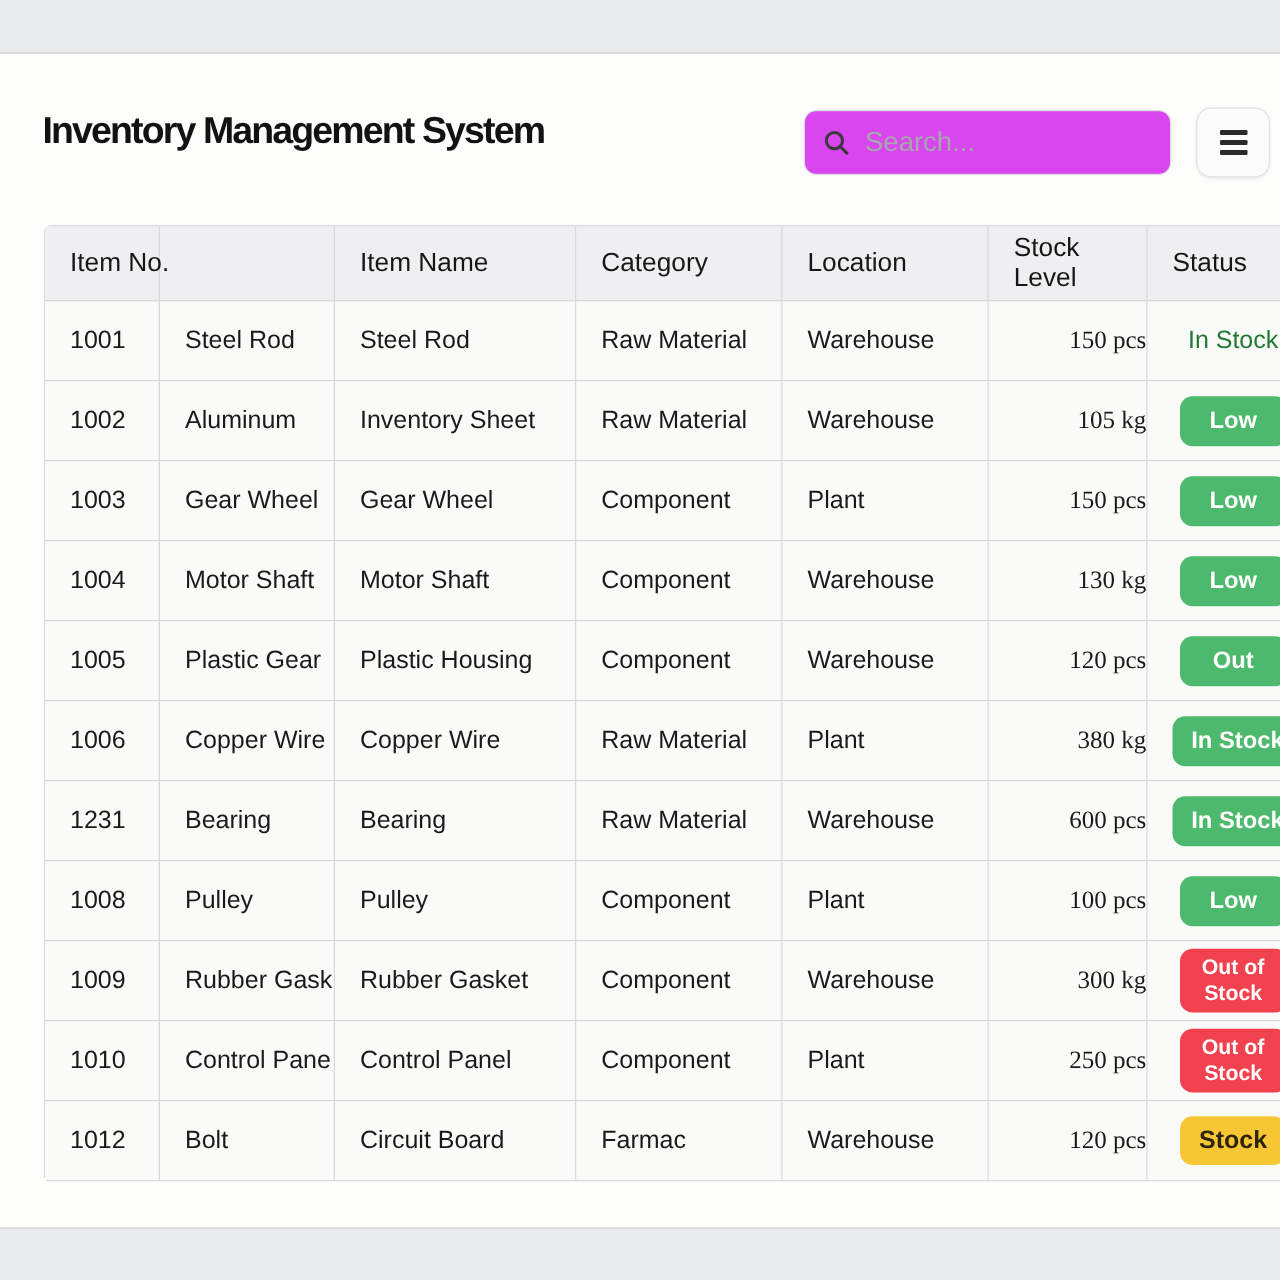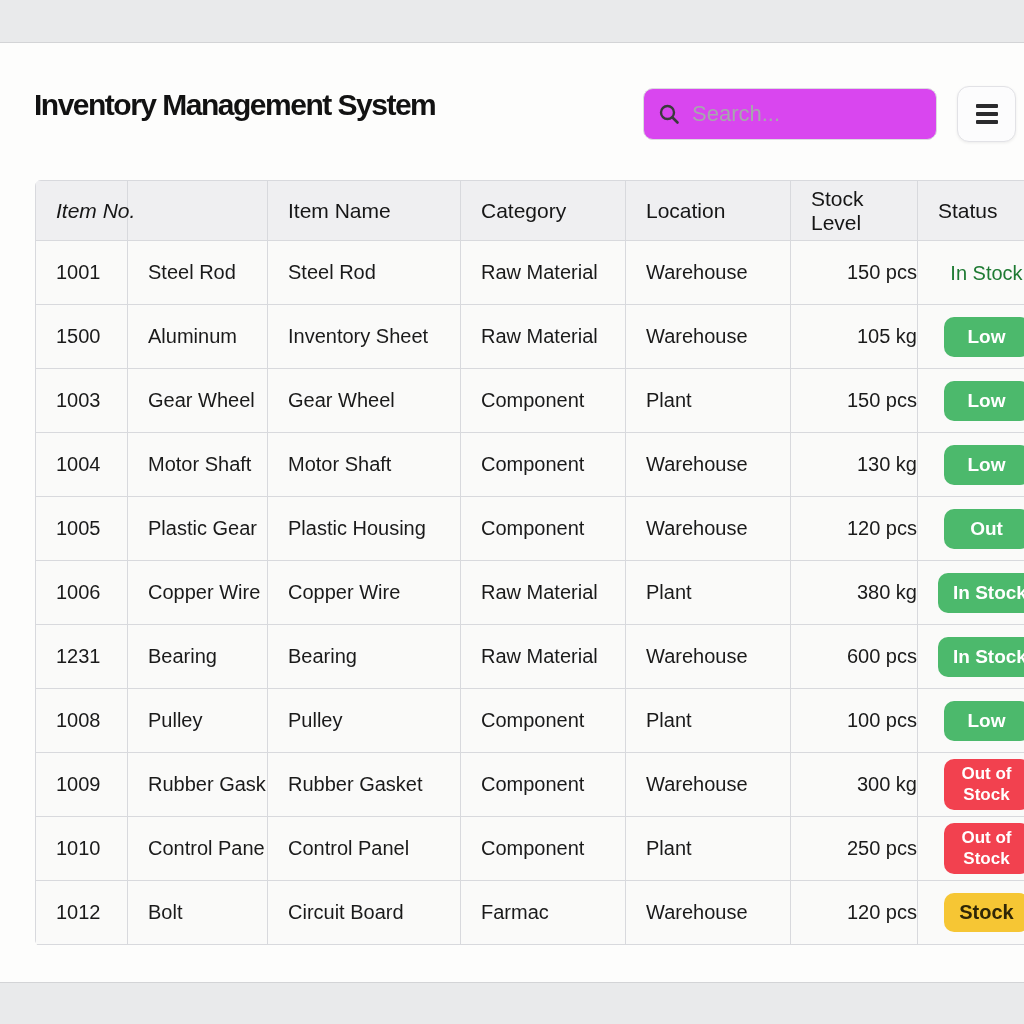--- a/index.html
+++ b/index.html
@@ -61,27 +61,27 @@
     border: 1px solid #d8d9dd; box-sizing: border-box;
   }
   table.inv th {
     height: 60px; background: #efeff1; font-weight: 400; font-size: 21px;
     color: #161616; text-align: left; padding: 0 0 0 20px;
   }
   table.inv td {
     height: 64px; background: #fafaf9; font-size: 20px; color: #1a1a1a;
     padding: 0 0 0 20px; white-space: nowrap;
   }
-  th.h-no { overflow: visible; white-space: nowrap; font-style: italic; }
+  th.h-no { overflow: visible; white-space: nowrap; }
   th.h-stock { text-align: center; padding: 0; }
   th.h-status { text-align: center; padding: 0; }
   td.c-no { text-align: left; padding: 0; }
   td.c-short { overflow: hidden; }
   td.c-cat { padding-left: 24px; }
-  td.c-stock { text-align: right; padding: 0 16px 0 0; }
+  td.c-stock { text-align: right; padding: 0 16px 0 0; font-family: Liberation Serif, serif; }
   td.c-status { text-align: center; padding: 0; overflow: hidden; }
 
   .status { display: inline-block; vertical-align: middle; }
   .status.text-only { font-size: 20px; font-weight: 400; }
   .status.badge {
     border-radius: 10px; color: #ffffff; font-weight: 700;
     display: inline-flex; align-items: center; justify-content: center;
     text-align: center;
   }
   .status.v-green { font-size: 19px; padding: 9px 15px; min-width: 56px; }
@@ -143,21 +143,21 @@
     <td class="c-name">Steel Rod</td>
     <td class="c-cat">Raw Material</td>
     <td class="c-loc">Warehouse</td>
     <td class="c-stock">150 pcs</td>
     <td class="c-status">
       <span class="status text-only" style="color: rgb(30, 122, 51);">In Stock</span>
     </td>
   </tr>
 
   <tr>
-    <td class="c-no">1500</td>
+    <td class="c-no">1002</td>
     <td class="c-short">Aluminum</td>
     <td class="c-name">Inventory Sheet</td>
     <td class="c-cat">Raw Material</td>
     <td class="c-loc">Warehouse</td>
     <td class="c-stock">105 kg</td>
     <td class="c-status">
       <span class="status badge v-green" style="background: rgb(76, 185, 108);">Low</span>
     </td>
   </tr>
 

